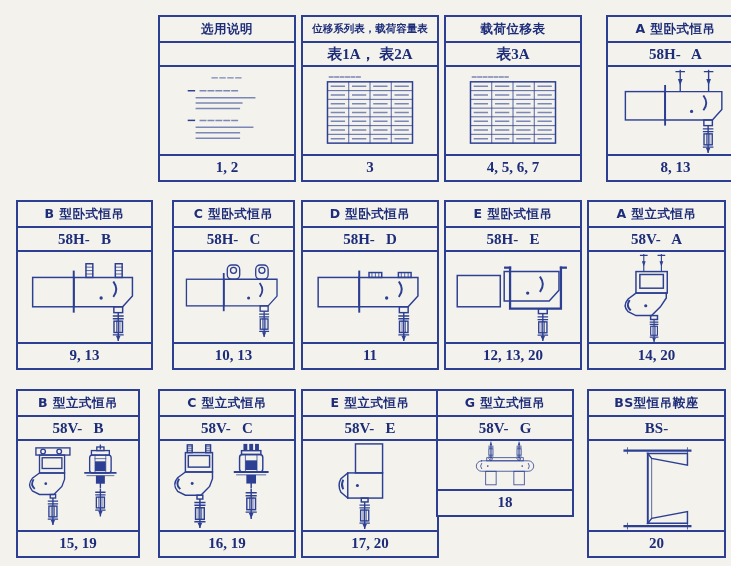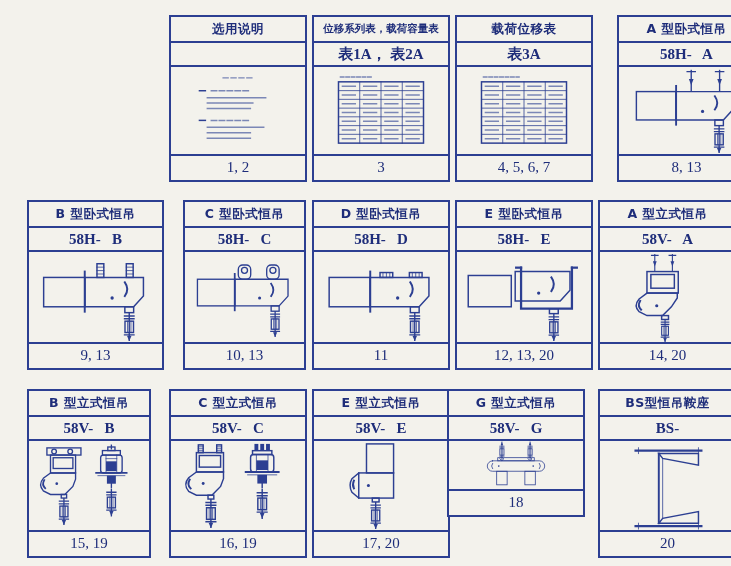--- a/index.html
+++ b/index.html
@@ -7,37 +7,37 @@
     --ink:#2c3f92;
     --txt:#1e2d7a;
     --bg:#f3f2ec;
   }
   .page{
     position:relative;width:731px;height:566px;background:var(--bg);
     font-family:"DejaVu Sans",sans-serif;overflow:hidden;
   }
   .cell{
     position:absolute;border:2px solid var(--ink);box-sizing:border-box;
-    display:flex;flex-direction:column;background:var(--bg);margin-left:11px;
+    display:flex;flex-direction:column;background:var(--bg);
   }
   .hdr{
     height:24px;line-height:23px;border-bottom:2px solid var(--ink);
     text-align:center;font-weight:bold;font-size:12.5px;color:var(--txt);
     letter-spacing:.5px;white-space:nowrap;overflow:hidden;
   }
   .hdr.tight{font-size:10.5px;letter-spacing:0;}
   .sub{
     height:22px;line-height:22px;border-bottom:2px solid var(--ink);
     text-align:center;font-family:"Liberation Serif","DejaVu Serif",serif;
     font-size:15px;font-weight:bold;color:var(--txt);white-space:pre;
   }
   .ftr{
     height:24px;line-height:22px;border-top:2px solid var(--ink);
     text-align:center;font-family:"Liberation Serif","DejaVu Serif",serif;
-    font-size:15px;font-weight:normal;color:var(--txt);white-space:pre;
+    font-size:15px;font-weight:bold;color:var(--txt);white-space:pre;
   }
   .body{flex:1;display:flex;align-items:center;justify-content:center;overflow:hidden;}
   .body svg{width:100%;height:100%;}
   svg line,svg path,svg rect,svg circle,svg polygon{
     stroke:var(--ink);fill:none;stroke-width:1.5;stroke-linecap:square;
   }
   svg .fl{fill:var(--ink);stroke:none;}
   svg .thin{stroke-width:.8;}
   svg .med{stroke-width:2;}
   svg .thick{stroke-width:2.3;}

